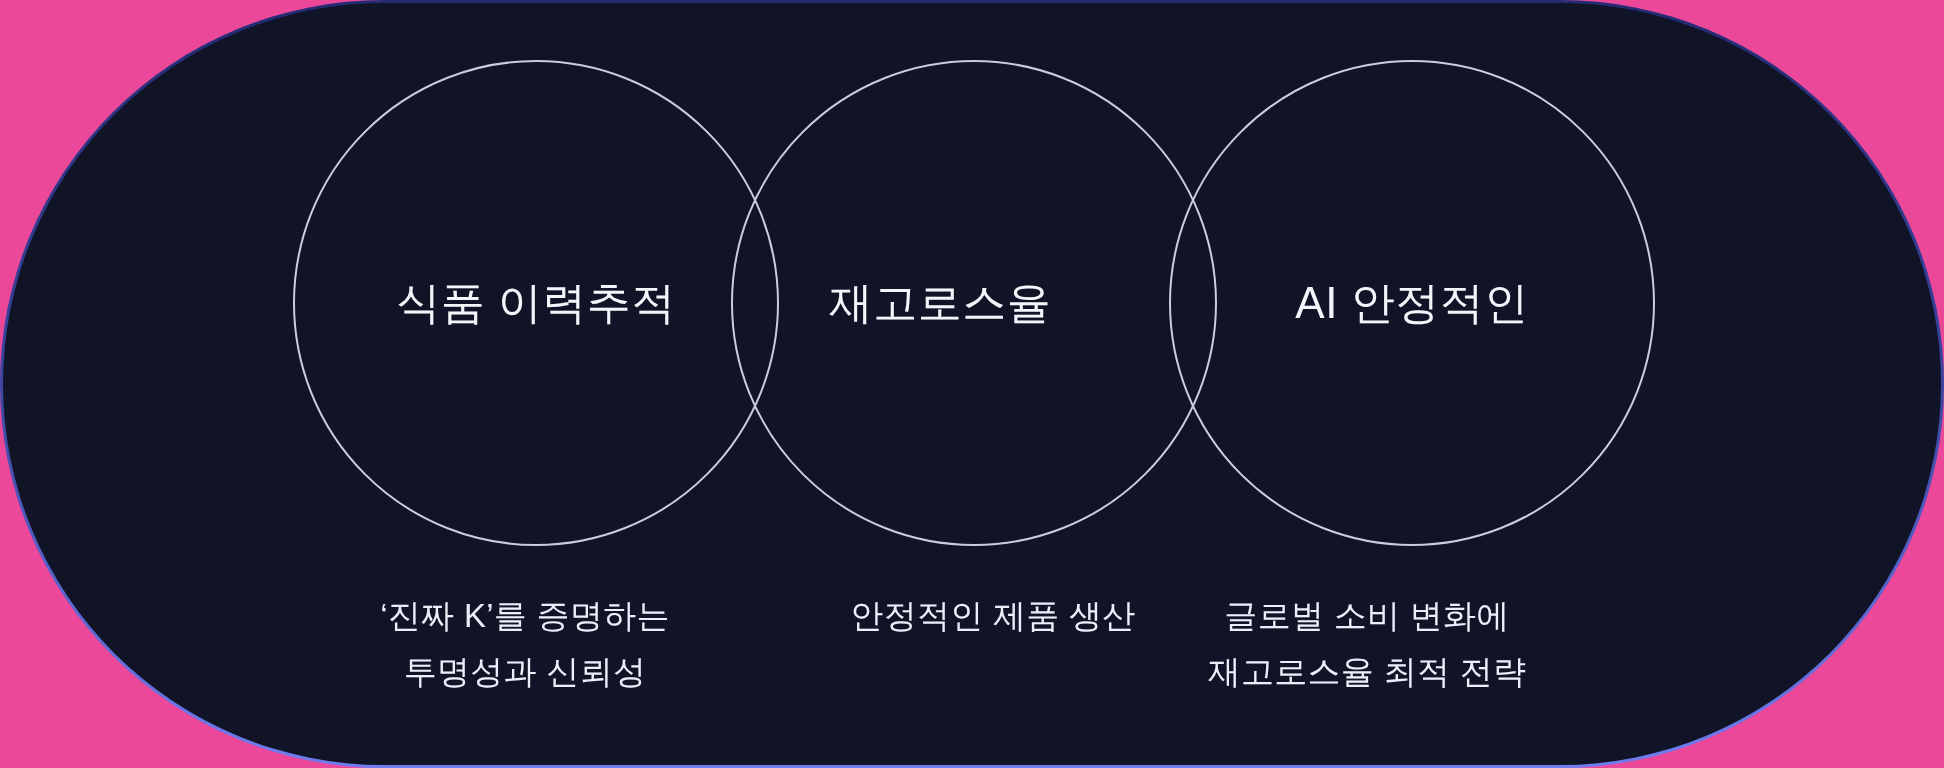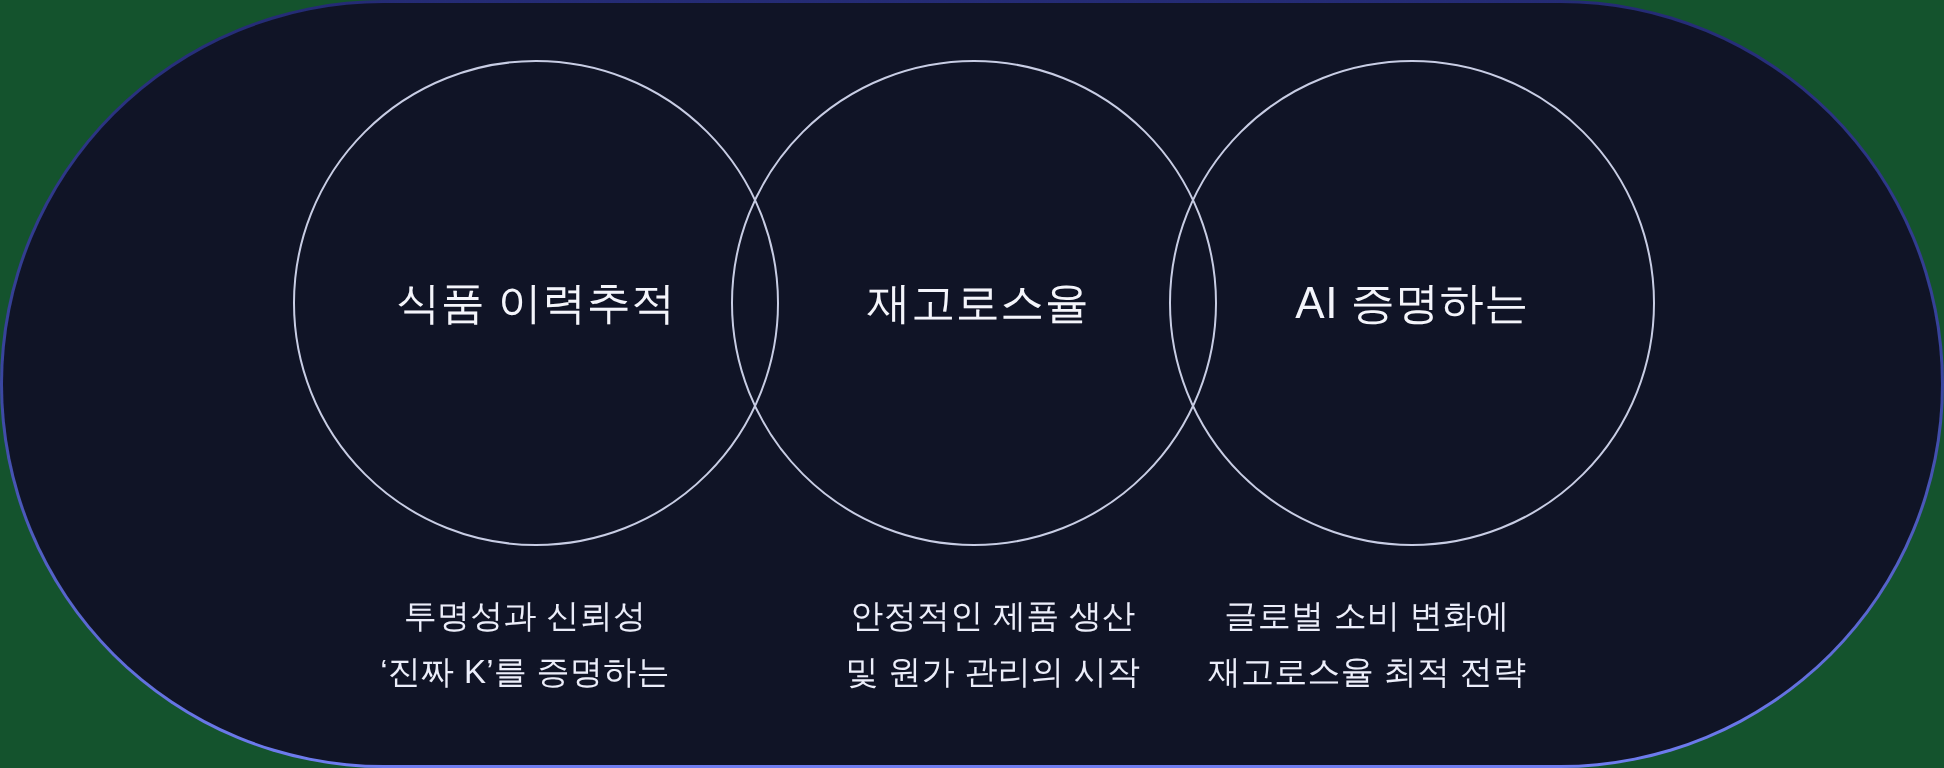--- a/index.html
+++ b/index.html
@@ -5,21 +5,21 @@
   html, body {
     margin: 0;
     padding: 0;
     background: #000000;
     font-family: "Liberation Sans", sans-serif;
   }
   .stage {
     position: relative;
     width: 1944px;
     height: 768px;
-    background: #14532d;
+    background: #ec4899;
     overflow: hidden;
   }
   .pill-border {
     position: absolute;
     inset: 0;
     border-radius: 384px;
     background: linear-gradient(180deg, #242b74 0%, #3a46a0 50%, #6f7df0 100%);
   }
   .pill {
     position: absolute;
@@ -49,21 +49,21 @@
     align-items: center;
     justify-content: center;
     text-align: center;
     color: #f4f5fb;
     font-size: 44px;
     font-weight: 500;
     line-height: 70px;
     letter-spacing: 0.5px;
   }
   .t1 { left: 293px; }
-  .t2 { left: 735px; gap: 48px; }
+  .t2 { left: 697px; gap: 48px; }
   .t3 { left: 1169px; }
   .circle-title span { display: block; }
   .caption {
     position: absolute;
     top: 588px;
     width: 486px;
     text-align: center;
     color: #eceefa;
     font-size: 33px;
     font-weight: 400;
@@ -87,28 +87,27 @@
   <div class="circle c2"></div>
   <div class="circle c3"></div>
 
   <div class="circle-title t1">
     <span>식품 이력추적</span>
   </div>
   <div class="circle-title t2">
     <span>재고로스율</span>
   </div>
   <div class="circle-title t3">
-    <span>AI 증명하는</span>
+    <span>AI 안정적인</span>
   </div>
 
   <div class="caption cap1">
+    <span>‘진짜 K’를 증명하는</span>
     <span>투명성과 신뢰성</span>
-    <span>‘진짜 K’를 증명하는</span>
   </div>
   <div class="caption cap2">
     <span>안정적인 제품 생산</span>
-    <span>및 원가 관리의 시작</span>
   </div>
   <div class="caption cap3">
     <span>글로벌 소비 변화에</span>
     <span>재고로스율 최적 전략</span>
   </div>
 </div>
 
 </body></html>

